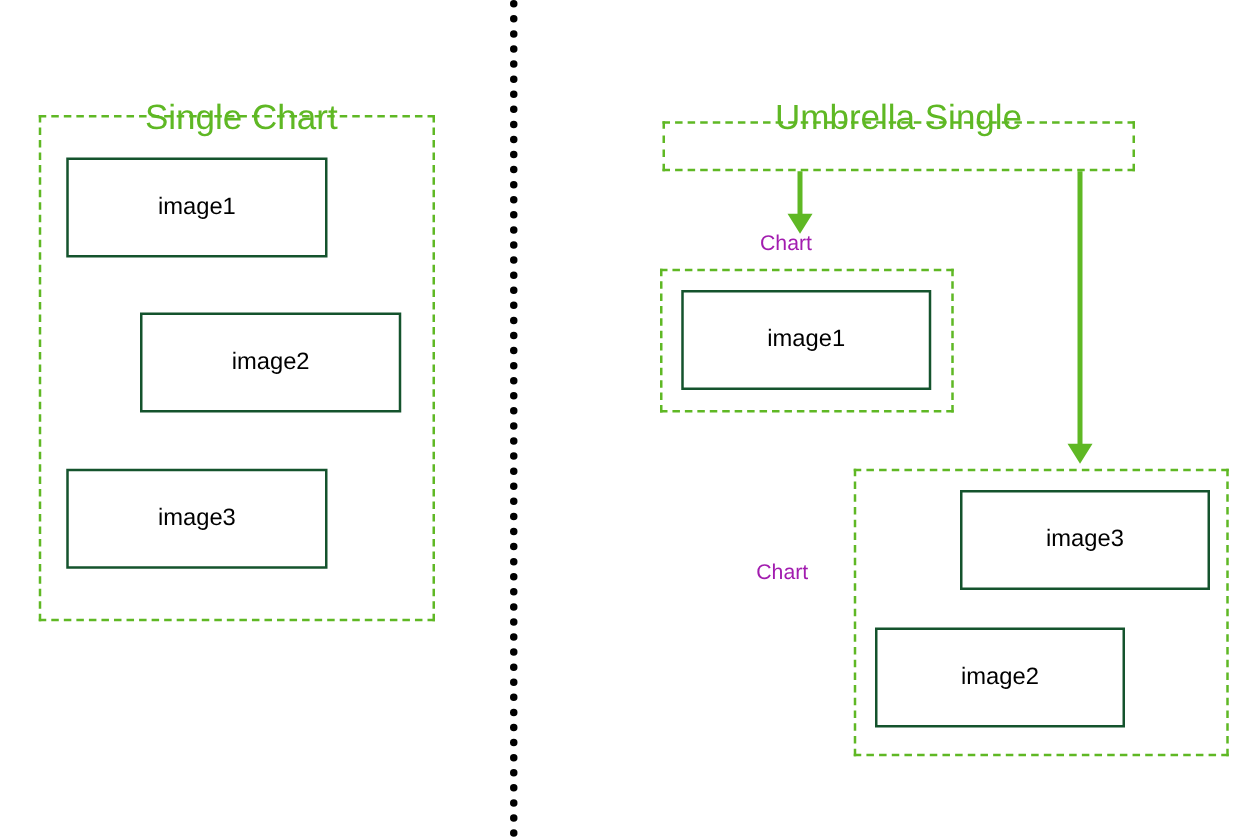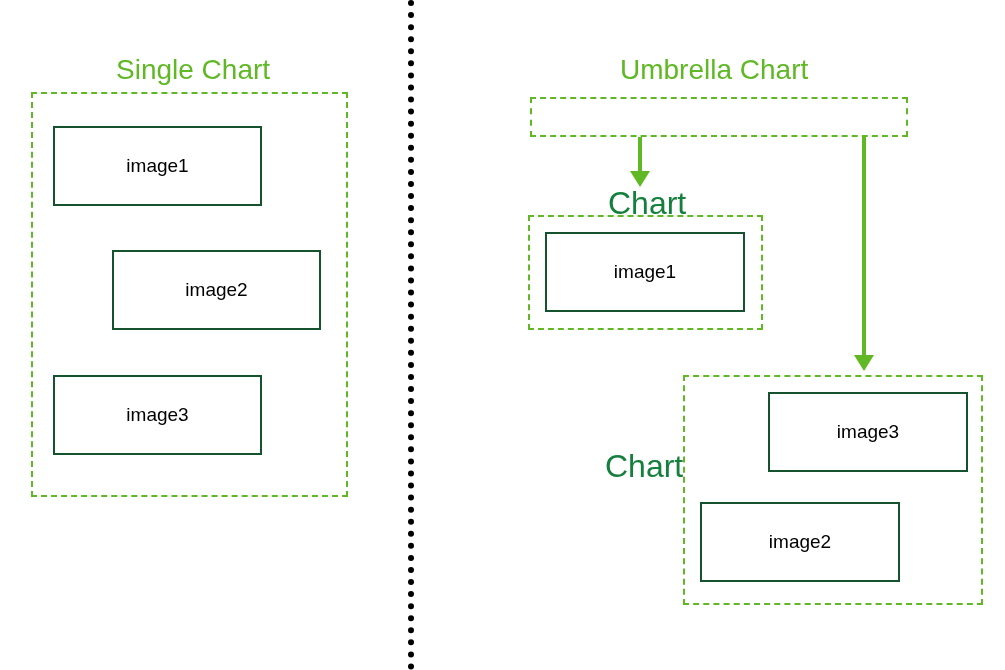--- a/index.html
+++ b/index.html
@@ -30,25 +30,26 @@
       align-items: center;
       justify-content: center;
       font-size: 19px;
       color: #000;
     }
     .title {
       position: absolute;
       color: #5fb824;
       font-size: 28px;
       font-weight: 400;
+      margin-top: 24px;
     }
     .chart-label {
       position: absolute;
-      color: #15803d;
-      font-size: 32px;
+      color: #a21caf;
+      font-size: 17px;
       font-weight: 400;
     }
     .divider {
       position: absolute;
       top: 0;
       left: 408px;
       height: 670px;
       border-left: 6px dotted #000;
     }
     .arrow-line {
@@ -74,21 +75,21 @@
   <div class="blue-box" style="left:53px; top:126px; width:209px; height:80px;">
     <span>image1</span>
   </div>
   <div class="blue-box" style="left:112px; top:250px; width:209px; height:80px;">
     <span>image2</span>
   </div>
   <div class="blue-box" style="left:53px; top:375px; width:209px; height:80px;">
     <span>image3</span>
   </div>
 
-  <div class="title" style="left:620px; top:54px;">Umbrella Chart</div>
+  <div class="title" style="left:620px; top:54px;">Umbrella Single</div>
   <div class="green-dashed" style="left:530px; top:97px; width:378px; height:40px;"></div>
 
   <div class="chart-label" style="left:608px; top:185px;">Chart</div>
   <div class="green-dashed" style="left:528px; top:215px; width:235px; height:115px;"></div>
   <div class="blue-box" style="left:545px; top:232px; width:200px; height:80px;">
     <span>image1</span>
   </div>
 
   <div class="chart-label" style="left:605px; top:448px;">Chart</div>
   <div class="green-dashed" style="left:683px; top:375px; width:300px; height:230px;"></div>

